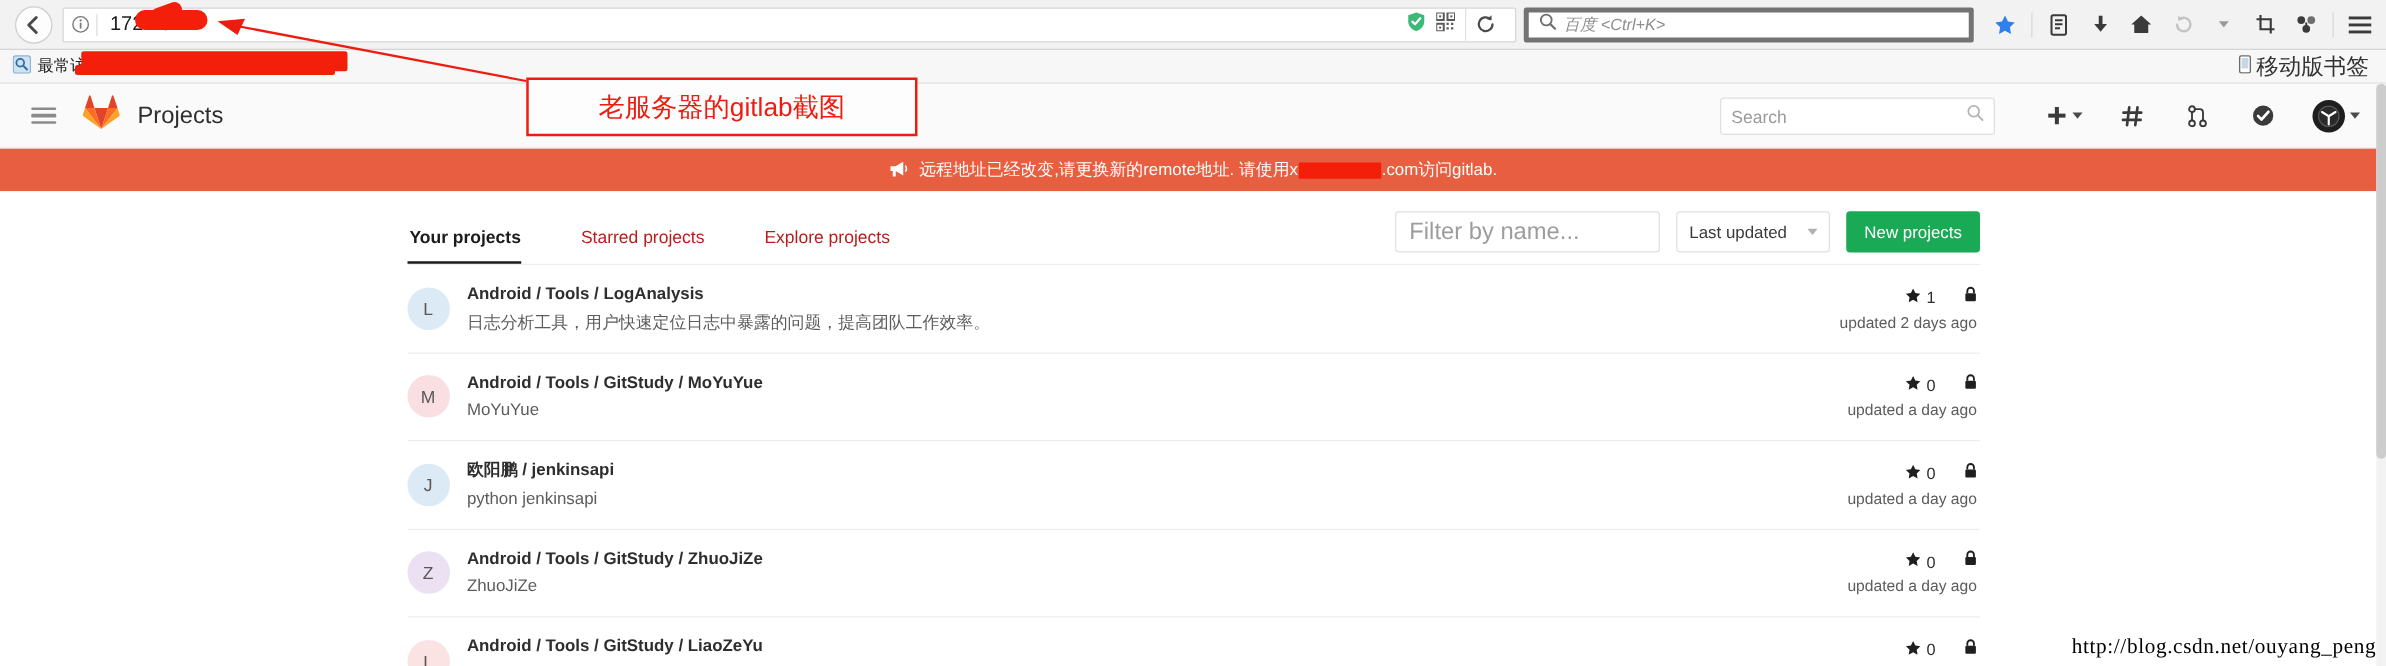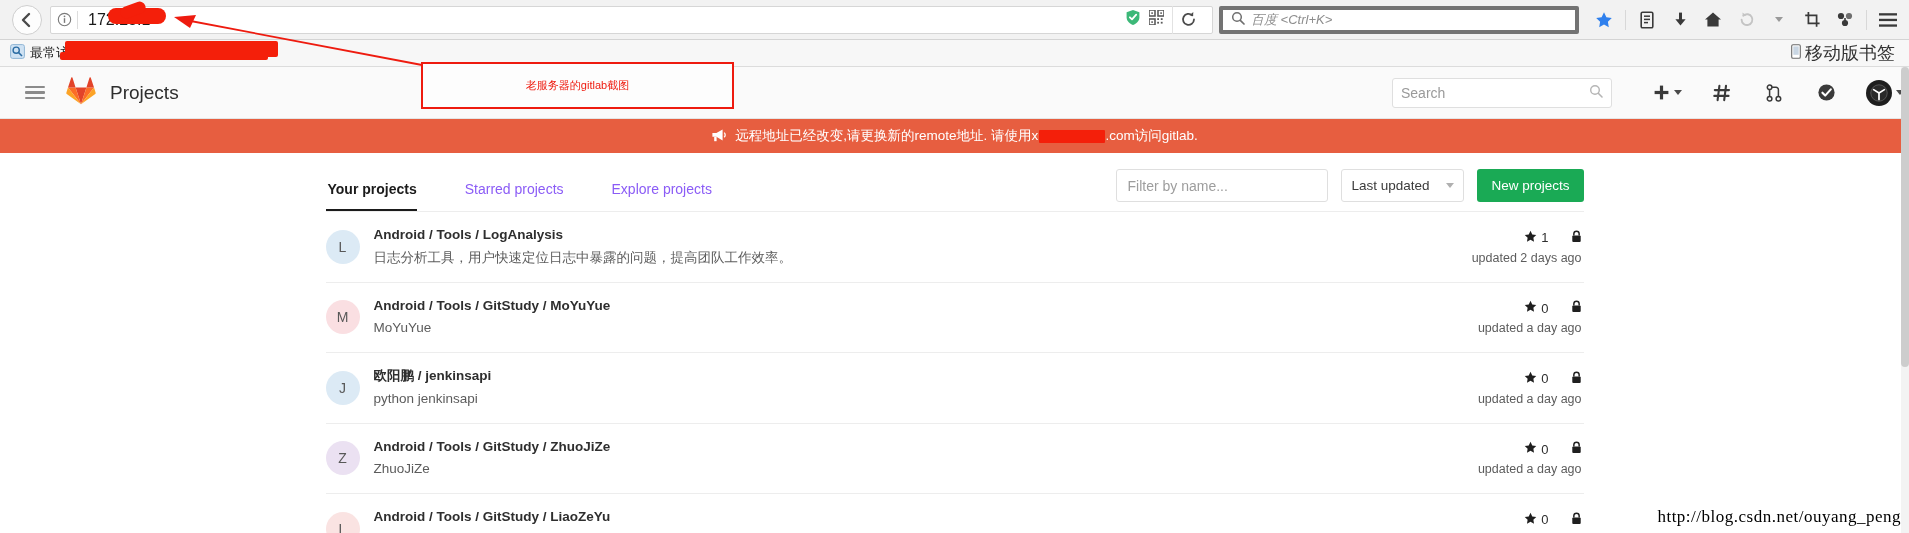--- a/index.html
+++ b/index.html
@@ -64,21 +64,21 @@
   .gl-header {
     position: absolute; top: 67px; left: 0; width: 1909px; height: 52px;
     background: #fafafa; border-bottom: 1px solid #e5e5e5;
     display: flex; align-items: center;
   }
   .gl-hamburger { width: 46px; display: flex; flex-direction: column; gap: 3px; align-items: center;
      margin-left: 12px; flex:0 0 auto;}
   .gl-hamburger span { display:block; width: 20px; height: 2.5px; background: #8b8b8b; border-radius: 1px; }
   .gl-logo { margin: 0 14px 0 8px; flex: 0 0 auto; }
   .gl-title { font-size: 19px; color: #2e2e2e; font-family: "Liberation Sans", sans-serif; }
-  .gl-header-right { margin-left: auto; display: flex; align-items: center; gap: 18px;}
+  .gl-header-right { margin-left: auto; display: flex; align-items: center; padding-right: 16px; gap: 18px;}
   .gl-search {
     width: 220px; height: 30px; border: 1px solid #dfdfdf; background: #fff; border-radius: 3px;
     display: flex; align-items: center; padding: 0 8px; margin-right: 18px;
   }
   .gl-search .ph { font-size: 14px; color: #9a9a9a; flex: 1 1 auto; }
   .gl-ico-btn { height: 40px; min-width: 34px; display: flex; align-items: center; justify-content: center;
     gap: 4px; padding: 0 5px; }
   .caret { width:0; height:0; border-left: 4px solid transparent; border-right: 4px solid transparent;
     border-top: 5px solid #4a4a4a; display:inline-block; }
   .avatar-dark { width: 26px; height: 26px; border-radius: 50%; background: #1e1e1e;
@@ -94,33 +94,33 @@
   .banner-redact { display:inline-block; background:#f41f0a; height: 13px; width: 66px;
      vertical-align: middle; margin: 0 -1px; border-radius:1px;}
 
   
   .content { position: absolute; top: 153px; left: 0; width: 1909px; height: 380px; background: #fff; }
   .content-inner { width: 1258px; margin: 0 auto; position: relative; }
 
   .tabs-row { display: flex; align-items: flex-end; height: 58px; position: relative; }
   .tabs { display: flex; align-items: flex-end; gap: 16px; justify-content: space-between; }
   .tab {
-    padding: 0 16px 14px 16px; font-size: 14px; color: #8b5cf6; position: relative;
+    padding: 0 16px 14px 16px; font-size: 14px; color: #b91c1c; position: relative;
   }
   .tab:first-child { padding-left: 2px; }
   .tab.active { color: #1b1b1b; font-weight: bold; }
   .tab.active:after {
     content: ""; position: absolute; left: 0px; right: 16px; bottom: 0; height: 2px; background: #1b1b1b;
   }
   .tab-controls { margin-left: auto; display: flex; align-items: center; gap: 13px; padding-bottom: 9px; }
   .filter-input {
     width: 212px; height: 33px; border: 1px solid #dfdfdf; border-radius: 3px; background: #fff;
     display: flex; align-items: center; padding: 0 10px;
   }
-  .filter-input .ph { font-size: 14px; color: #9d9d9d; }
+  .filter-input .ph { font-size: 19px; color: #9d9d9d; }
   .sort-select {
     width: 123px; height: 33px; border: 1px solid #dfdfdf; border-radius: 3px; background: #fff;
     display: flex; align-items: center; padding: 0 9px; gap: 16px;
   }
   .sort-select .val { font-size: 13.5px; color: #3a3a3a; flex: 1 1 auto; }
   .sel-caret { width:0;height:0;border-left:4px solid transparent;border-right:4px solid transparent;
      border-top:5px solid #b0b0b0; }
   .new-project-btn {
     height: 33px; background: #1aaa55; color: #fff; border-radius: 3px;
     display: flex; align-items: center; padding: 0 14px; font-size: 13.5px;
@@ -143,21 +143,21 @@
   .meta-top { display: flex; align-items: center; justify-content: flex-end; gap: 22px; height: 18px; }
   .stars { display: flex; align-items: center; gap: 4px; font-size: 13px; color: #2e2e2e; }
   .meta-updated { font-size: 12.5px; color: #5c5c5c; margin-top: 4px; white-space: nowrap; }
 
   
   .annot-box {
     position: absolute; left: 421px; top: 62px; width: 313px; height: 47px;
     border: 2px solid #ee1b0f; background: #fdfdfd; z-index: 50;
     display: flex; align-items: center; justify-content: center;
   }
-  .annot-text { font-size: 11px; color: #ee1b0f; font-family: "Liberation Sans", sans-serif; }
+  .annot-text { font-size: 21px; color: #ee1b0f; font-family: "Liberation Sans", sans-serif; }
   .annot-arrow { position: absolute; left: 160px; top: 5px; width: 270px; height: 75px; z-index: 49; }
 
   .watermark {
     position: absolute; right: 8px; bottom: 6px; font-size: 17px; color: #000000;
     font-family: "Liberation Serif", serif; letter-spacing: 0.5px; z-index: 30;
   }
   .scrollbar-right {
     position: absolute; right: 0; top: 67px; width: 8px; height: 466px; background: #f3f3f3;
   }
   .scrollbar-thumb { position:absolute; right:0; top: 0px; width: 8px; height: 300px; background: #cdcdcd; border-radius: 4px;}

